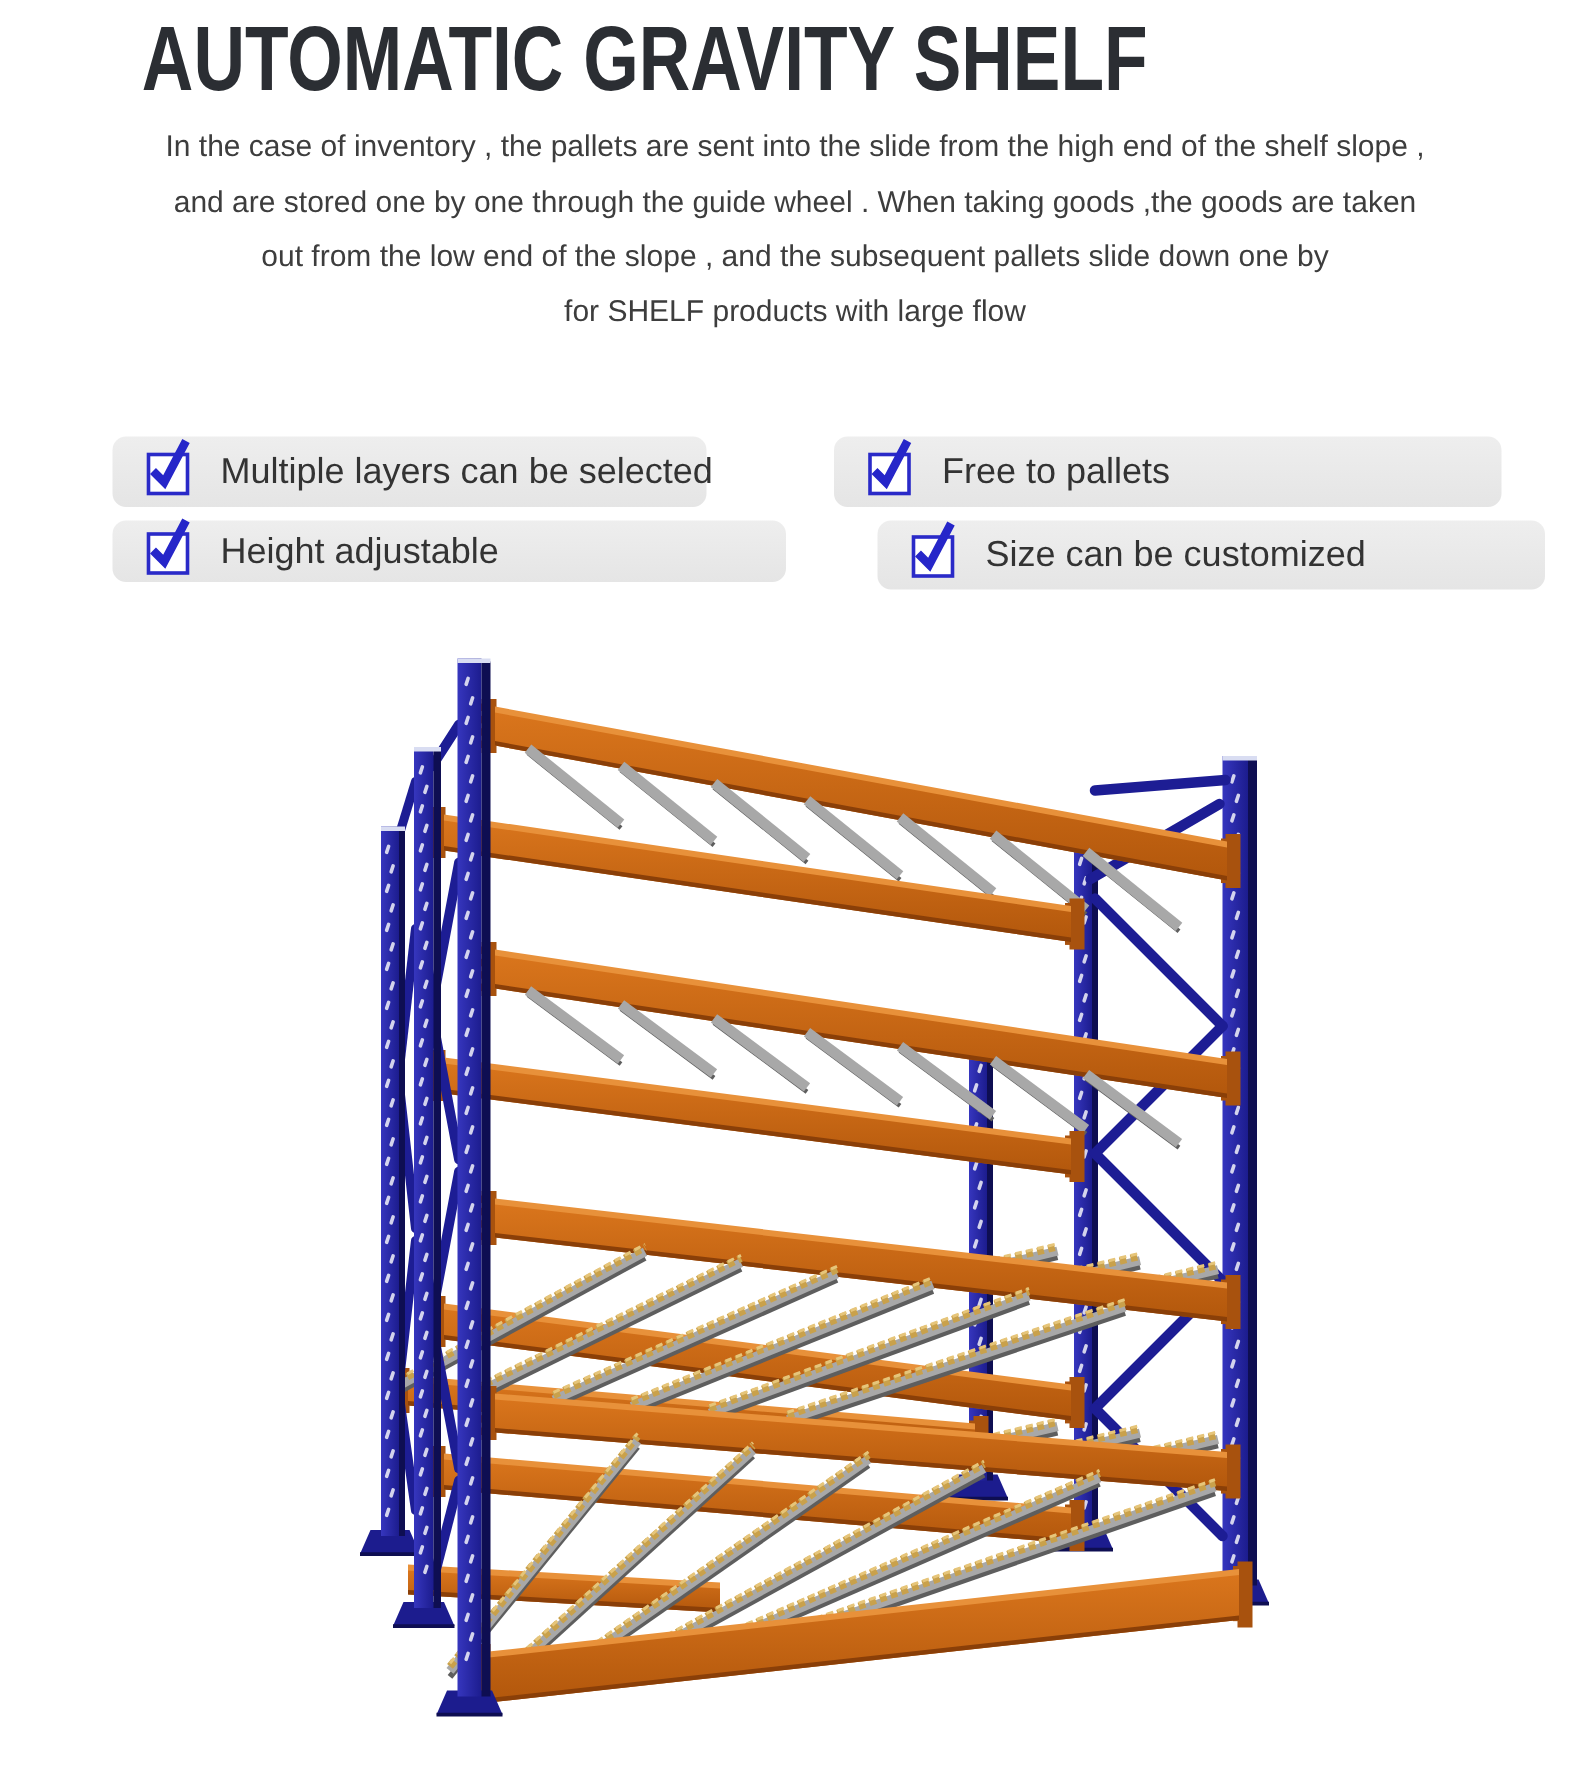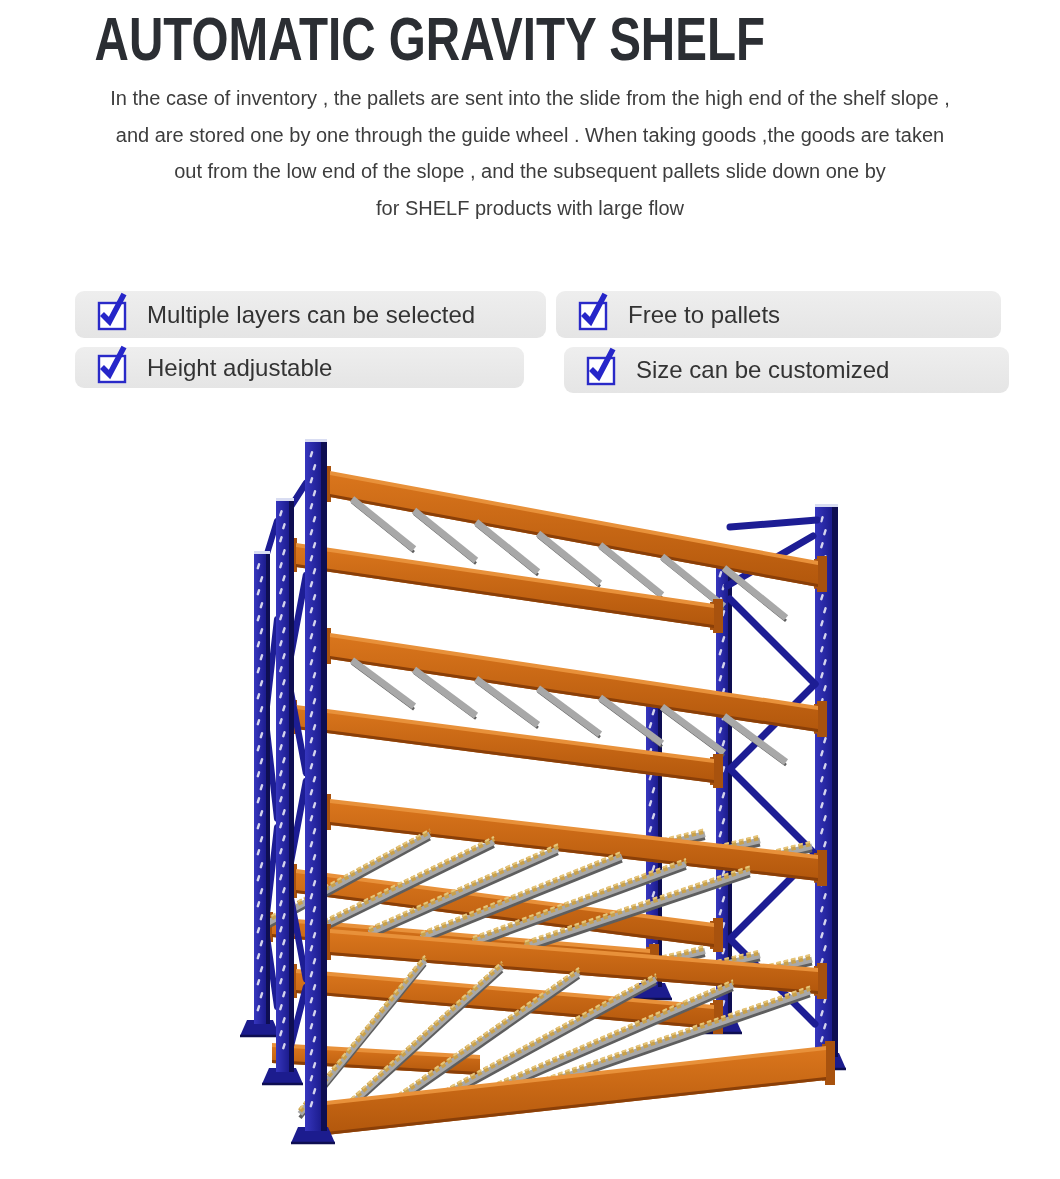--- a/index.html
+++ b/index.html
@@ -7,24 +7,24 @@
        font-family:"Liberation Sans","DejaVu Sans",sans-serif;}
   .page-title{position:absolute;top:4px;left:0;width:1060px;margin:0;}
   .page-title span{display:inline-block;font-size:61px;font-weight:800;letter-spacing:0px;
        color:var(--title-color,#2b2e33);transform:scaleX(0.78);transform-origin:center;
        white-space:nowrap;}
   .desc{position:absolute;top:80px;left:0;width:1060px;text-align:center;
        font-size:20px;line-height:36.6px;color:var(--body-color,#3d3d3d);}
   .badges{position:absolute;top:0;left:0;width:1060px;height:1179px;pointer-events:none;}
   .badge{position:absolute;background:linear-gradient(180deg,#eeeeee,var(--badge-bg,#e5e5e5));
        border-radius:9px;display:flex;align-items:center;overflow:visible;}
-  .badge.b1{left:75px;top:291px;width:471px;height:47px;}
+  .badge.b1{left:75px;top:291px;width:396px;height:47px;}
   .badge.b2{left:556px;top:291px;width:445px;height:47px;}
   .badge.b3{left:75px;top:347px;width:449px;height:41px;}
-  .badge.b4{left:564px;top:347px;width:445px;height:46px;}
+  .badge.b4{left:585px;top:347px;width:445px;height:46px;}
   .badge .chk{margin-left:20px;margin-top:-10px;flex:0 0 auto;overflow:visible;}
   .badge .lbl{margin-left:18px;font-size:24px;color:var(--feature-color,#333);white-space:nowrap;}
   #rack{position:absolute;left:0;top:409px;width:1060px;height:770px;}
 </style>
 </head>
 <body>
 
 <h1 class="page-title">
   <span>AUTOMATIC GRAVITY SHELF</span>
 </h1>

